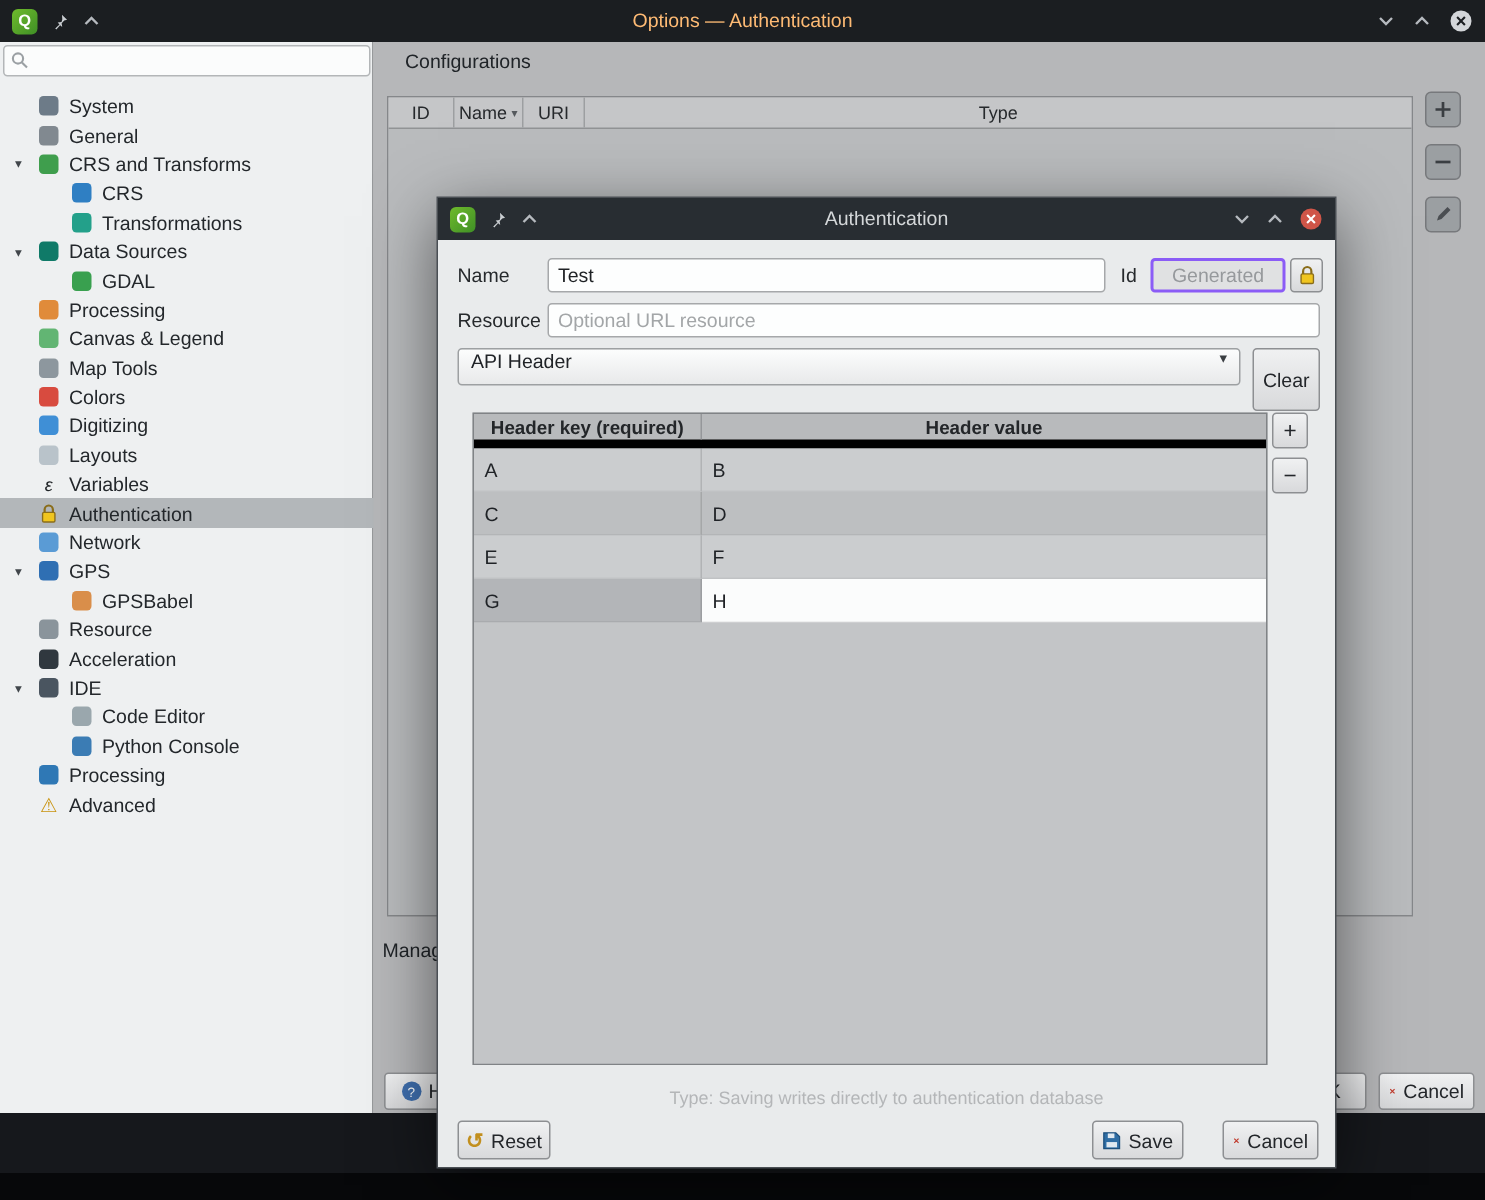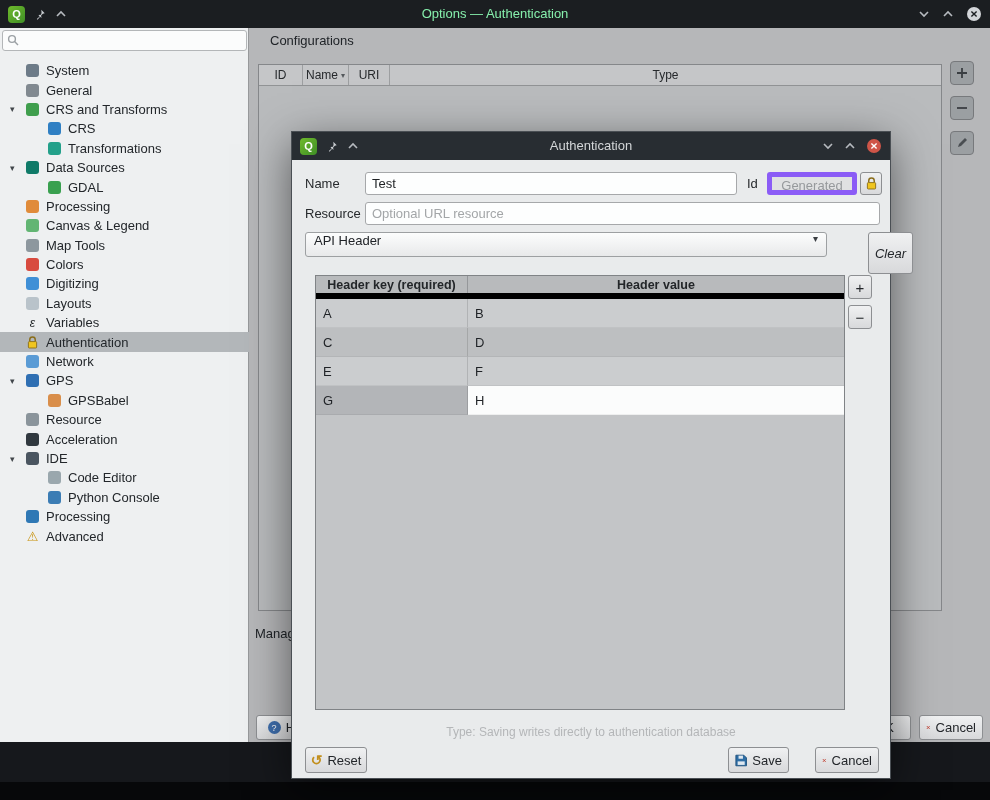--- a/index.html
+++ b/index.html
@@ -2,21 +2,21 @@
 <html><head>
 <meta charset="utf-8">
 <style>
   html,body{margin:0;padding:0;background:#121519;}
   *{box-sizing:border-box;}
   .screen{position:relative;width:990px;height:800px;background:#16181c;font-family:"Liberation Sans",sans-serif;overflow:hidden;}
   .desktop-strip{position:absolute;left:0;right:0;bottom:0;height:18px;background:#07080a;}
 
   
   .titlebar{position:absolute;left:0;top:0;width:990px;height:28px;background:#1b1e21;}
-  .tb-title{position:absolute;left:0;right:0;top:0;height:28px;line-height:28px;text-align:center;color:#86efac;font-size:13px;}
+  .tb-title{position:absolute;left:0;right:0;top:0;height:28px;line-height:28px;text-align:center;color:#fdba74;font-size:13px;}
   .tb-left{position:absolute;left:8px;top:0;height:28px;display:flex;align-items:center;gap:9px;}
   .tb-right{position:absolute;right:8px;top:0;height:28px;display:flex;align-items:center;gap:12px;}
   .logo{width:17px;height:17px;border-radius:4px;background:linear-gradient(135deg,#6fba2c,#3f8f26);color:#fff;font-weight:bold;font-size:11px;display:flex;align-items:center;justify-content:center;}
   .winicon{display:flex;align-items:center;justify-content:center;}
 
   
   .options-window{position:absolute;left:0;top:28px;width:990px;height:714px;background:#b6b7b9;}
 
   
   .sidebar{position:absolute;left:0;top:0;width:249px;height:714px;background:#eef0f1;border-right:1px solid #97999b;}
@@ -62,25 +62,25 @@
   
   .dialog{position:absolute;left:292px;top:132px;width:598px;height:646px;background:#e9ebec;z-index:20;box-shadow:0 12px 42px rgba(0,0,0,.55);outline:1px solid #4a4f54;}
   .dlg-titlebar{position:absolute;left:0;top:0;right:0;height:28px;background:#282d32;}
   .dlg-title{position:absolute;left:0;right:0;top:0;height:28px;line-height:28px;text-align:center;color:#d4d7d9;font-size:13px;}
   .dlg-left{position:absolute;left:8px;top:0;height:28px;display:flex;align-items:center;gap:9px;}
   .dlg-right{position:absolute;right:8px;top:0;height:28px;display:flex;align-items:center;gap:10px;}
 
   .f-label{position:absolute;font-size:13px;color:#26292c;height:23px;display:flex;align-items:center;}
   .inp{position:absolute;border:1px solid #a6a8aa;border-radius:3px;background:#fdfefe;font-size:13px;color:#1e2124;padding:0 6px;height:23px;outline:none;}
   .inp::placeholder{color:#a3a6a8;}
-  .gen-btn{position:absolute;left:475px;top:40px;width:90px;height:23px;background:#e0e1e2;border:5px solid #8b5cf6;border-radius:3px;color:#96999c;font-size:13px;}
+  .gen-btn{position:absolute;left:475px;top:40px;width:90px;height:23px;background:#e0e1e2;border:2px solid #8b5cf6;border-radius:3px;color:#96999c;font-size:13px;}
   .lock-btn{position:absolute;left:568px;top:40px;width:22px;height:23px;padding:0;}
   .combo{position:absolute;left:13px;top:100px;width:522px;height:25px;background:linear-gradient(#fcfdfd,#e8e9ea);border:1px solid #9da0a2;border-radius:3px;display:flex;padding:0 8px;font-size:13px;color:#202327;}
   .combo .caret{margin-left:auto;font-size:10px;color:#3a3e42;}
-  .clear-btn{position:absolute;left:576px;top:100px;width:45px;height:42px;font-style:italic;}
+  .clear-btn{position:absolute;left:543px;top:100px;width:45px;height:42px;}
 
   .ht{position:absolute;left:23px;top:143px;width:530px;height:435px;border:1px solid #808386;background:#c5c7c9;display:flex;flex-direction:column;}
   .ht-head{display:flex;height:23px;background:#b8babc;border-bottom:6px solid #000000;font-weight:bold;font-size:12.5px;}
   .hc{display:flex;align-items:center;justify-content:center;color:#232629;}
   .hc0{width:152px;border-right:1px solid #95979a;}
   .hc1{flex:1;}
   .ht-row{display:flex;height:29px;font-size:13px;color:#1f2226;}
   .htc{display:flex;align-items:center;padding-left:7px;border-bottom:1px solid rgba(0,0,0,.05);}
   .k{width:152px;border-right:1px solid rgba(0,0,0,.12);}
   .v{flex:1;}

